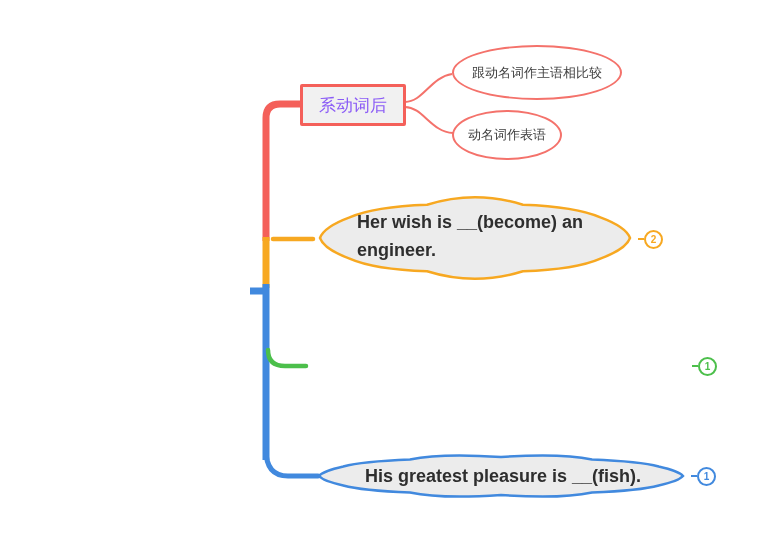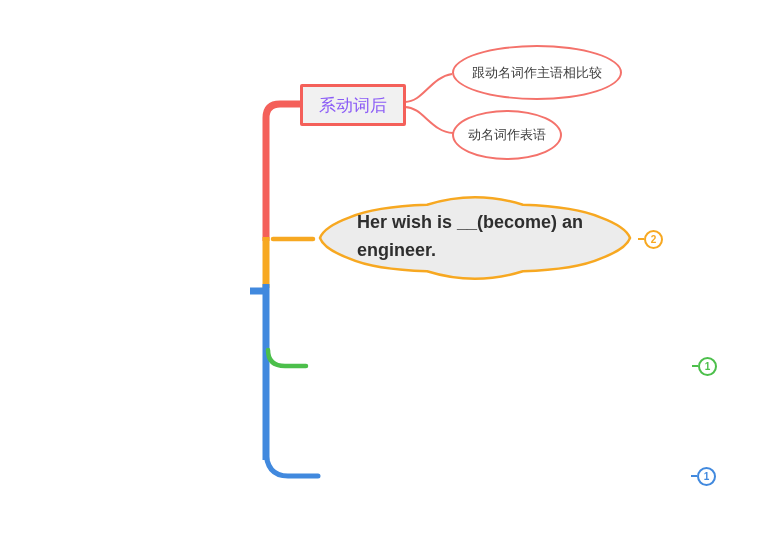--- a/index.html
+++ b/index.html
@@ -109,18 +109,24 @@
   <div class="ellipse e2">动名词作表语</div>
 
   <div class="cloud-node cn1">
     <svg width="328" height="88" viewBox="0 0 328 88">
         <path d="M 9.0 44.0 Q 13.0 32.9 38.6 23.4 Q 63.0 12.6 116.1 10.7 Q 164.0 -4.3 211.9 10.7 Q 265.0 12.6 289.4 23.4 Q 315.0 32.9 319.0 44.0 Q 315.0 55.1 289.4 64.6 Q 265.0 75.4 211.9 77.3 Q 164.0 92.3 116.1 77.3 Q 63.0 75.4 38.6 64.6 Q 13.0 55.1 9.0 44.0 Z" fill="#ECECEC" stroke="#F7A821" stroke-width="2.5"></path>
       </svg>
     <div class="cloud-text">Her wish is __(become) an engineer.</div>
   </div>
 
 
+  <div class="cloud-node cn3">
+    <svg width="382" height="56" viewBox="0 0 382 56">
+        <path d="M 9.0 28.0 Q 13.3 23.0 33.3 18.5 Q 51.7 13.4 100.0 11.5 Q 131.5 4.8 191.0 9.0 Q 250.5 4.8 282.0 11.5 Q 330.3 13.4 348.7 18.5 Q 368.7 23.0 373.0 28.0 Q 368.7 33.0 348.7 37.5 Q 330.3 42.6 282.0 44.5 Q 250.5 51.2 191.0 47.0 Q 131.5 51.2 100.0 44.5 Q 51.7 42.6 33.3 37.5 Q 13.3 33.0 9.0 28.0 Z" fill="#ECECEC" stroke="#4189DE" stroke-width="2.5"></path>
+      </svg>
+    <div class="cloud-text">His greatest pleasure is __(fish).</div>
+  </div>
 
   <div class="badge badge-orange">2</div>
   <div class="badge badge-green">1</div>
   <div class="badge badge-blue">1</div>
 
 </div>
 
 </body></html>

